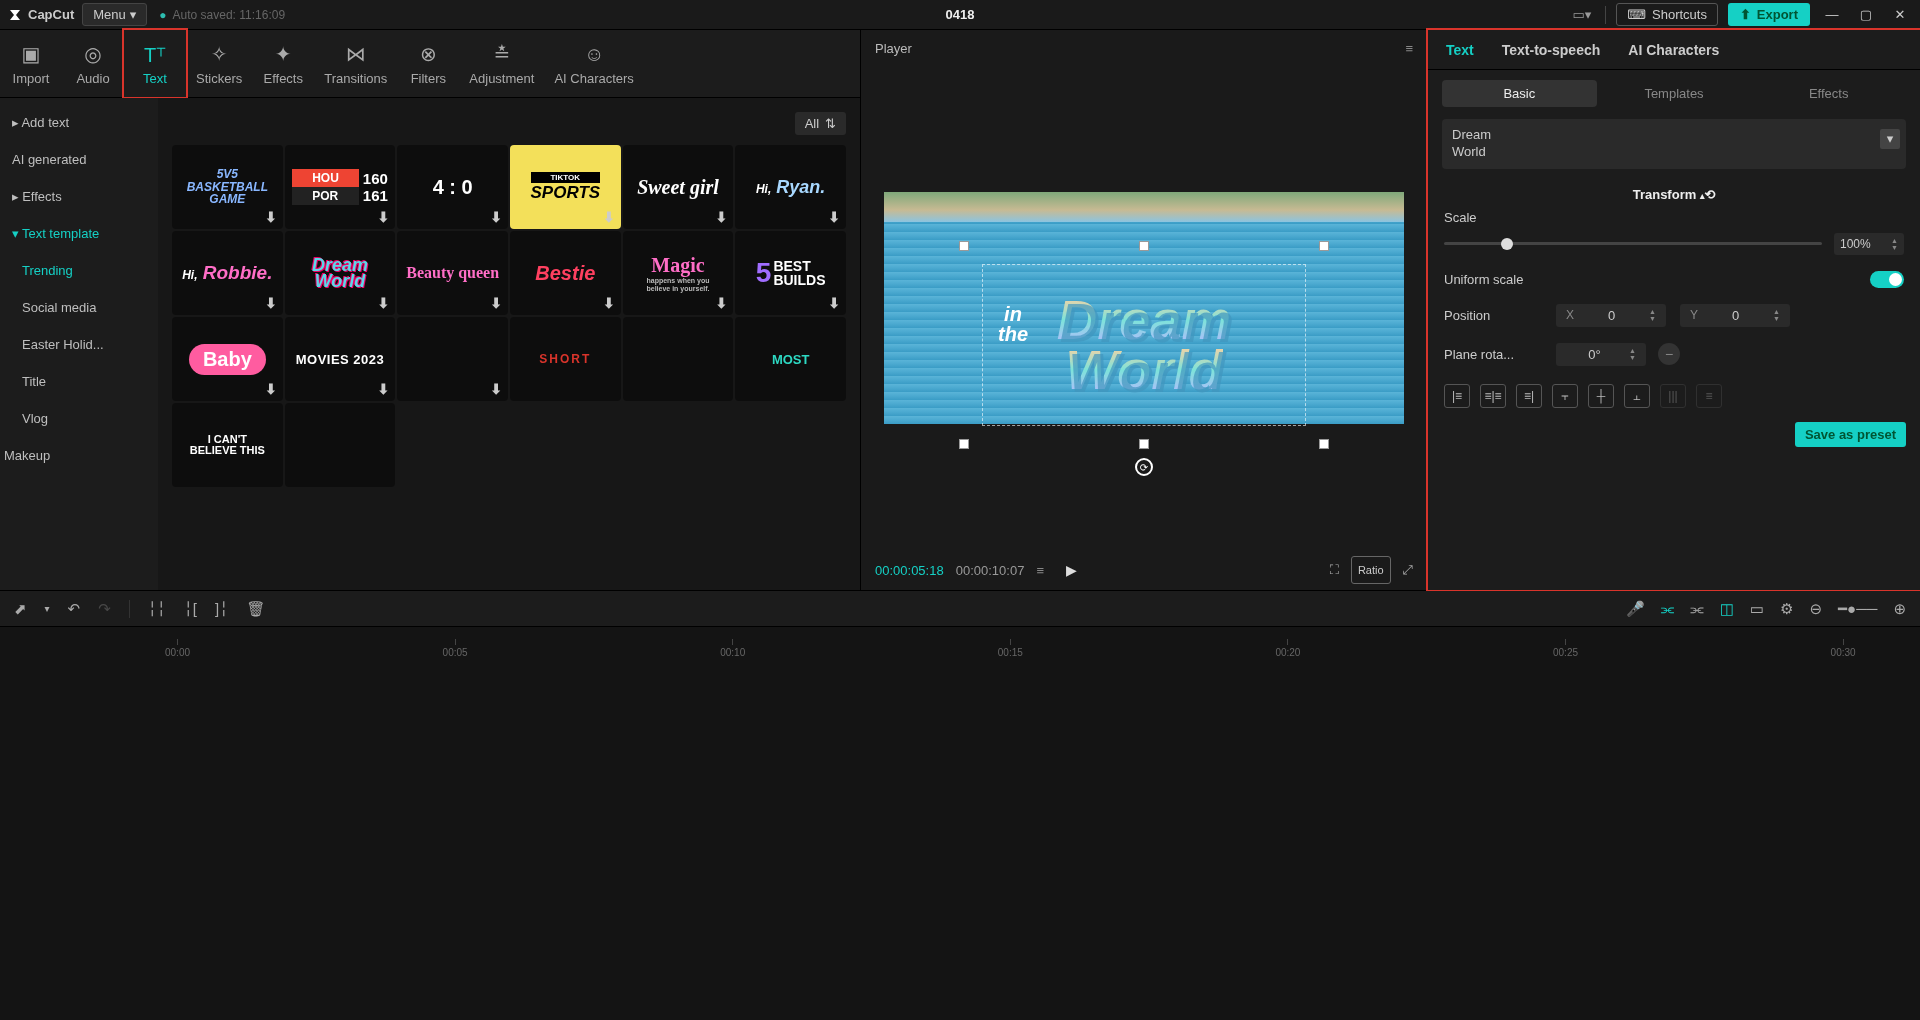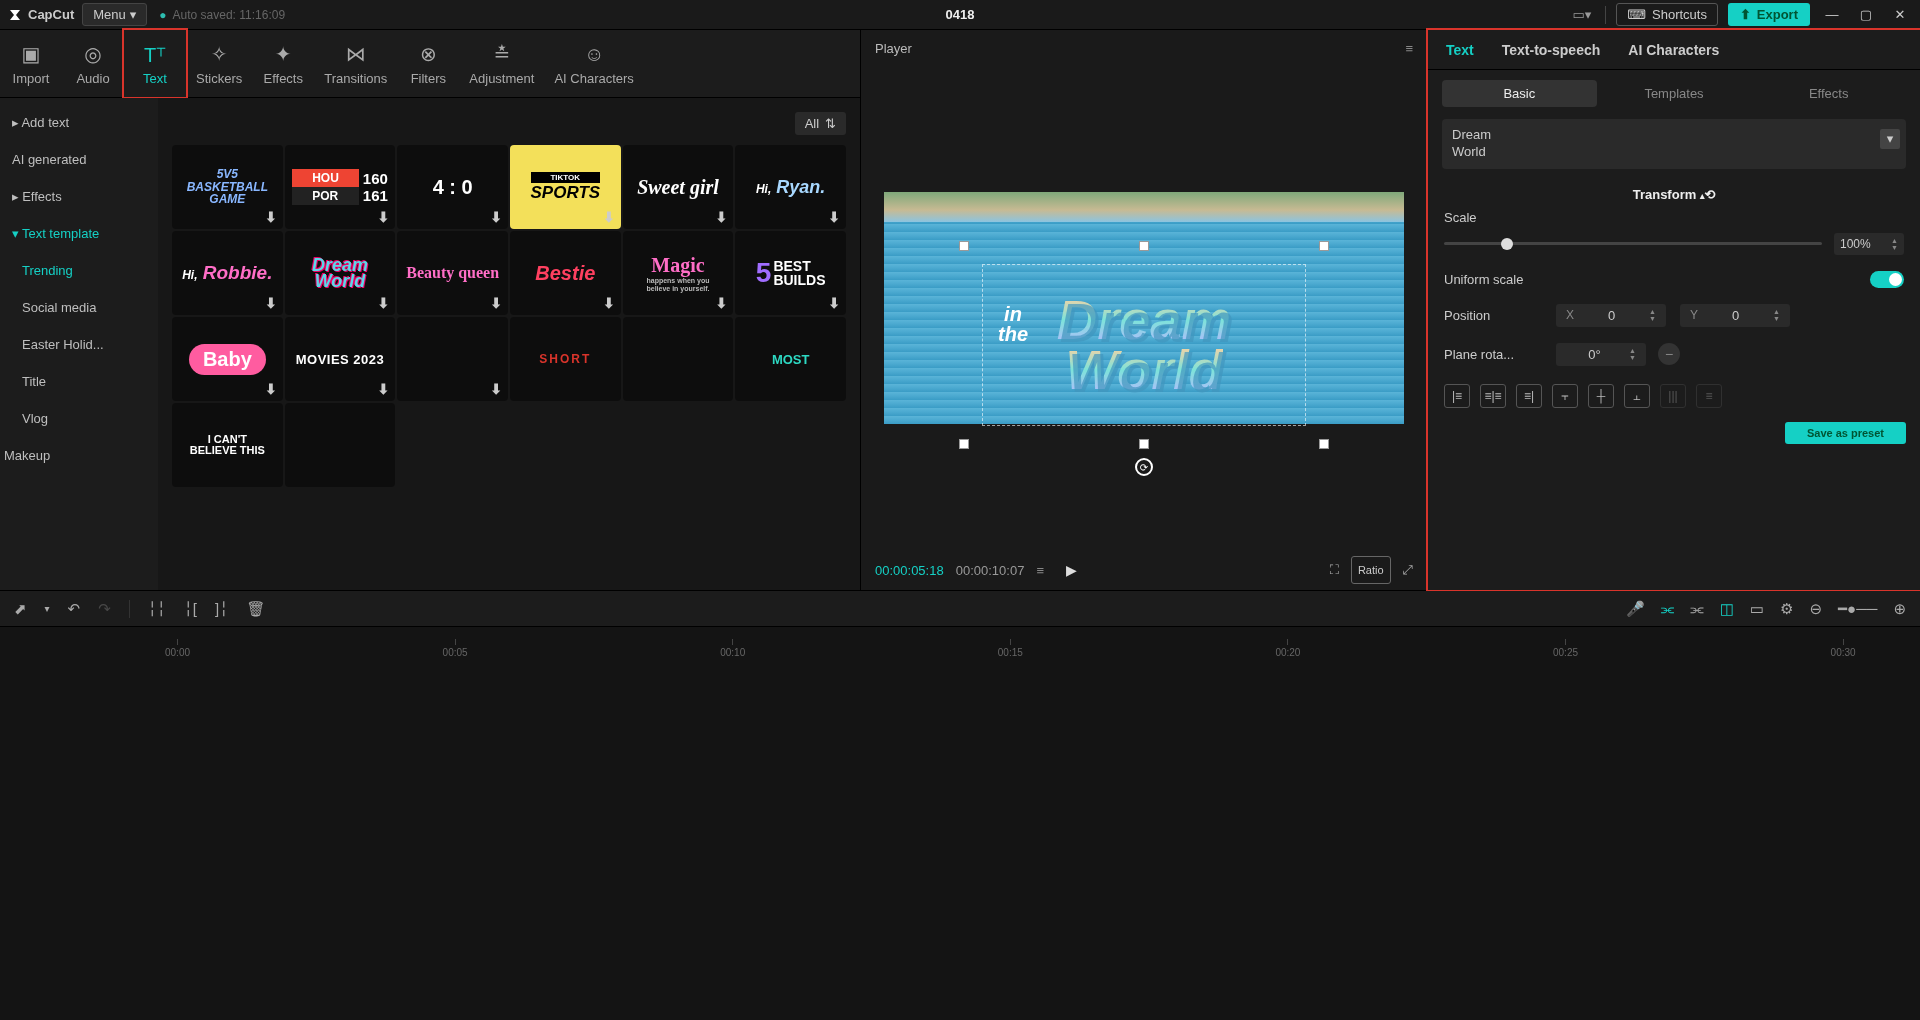--- a/index.html
+++ b/index.html
@@ -106,21 +106,21 @@
 .stepper{display:flex;flex-direction:column;font-size:7px;color:#888;line-height:1}
 .toggle{width:34px;height:17px;background:#15d0c5;border-radius:10px;position:relative;margin-left:auto}
 .toggle::after{content:"";position:absolute;right:2px;top:2px;width:13px;height:13px;background:#fff;border-radius:50%}
 .pos-inputs{display:flex;gap:14px;flex:1}
 .pos-box{display:flex;align-items:center;gap:6px;background:#2a2a2a;border-radius:3px;padding:4px 10px;width:110px}
 .pos-box .lbl{color:#888;font-size:12px}
 .pos-box .val{flex:1;text-align:center;color:#ccc}
 .align-row{display:flex;gap:10px;padding:10px 16px}
 .align-btn{width:26px;height:24px;border:1px solid #555;border-radius:3px;display:flex;align-items:center;justify-content:center;color:#bbb;font-size:12px;cursor:pointer}
 .align-btn.dis{opacity:.35}
-.save-preset{margin:4px 14px 17px auto;background:#15d0c5;color:#053;border:none;border-radius:3px;padding:5px 22px;font-weight:600;cursor:pointer;font-size:11px;align-self:flex-end}
+.save-preset{margin:4px 14px 17px auto;background:#15d0c5;color:#053;border:none;border-radius:3px;padding:5px 10px;font-weight:600;cursor:pointer;font-size:13px;align-self:flex-end}
 
 .timeline{background:#141414;height:430px;border-top:1px solid #000;display:flex;flex-direction:column}
 .tl-toolbar{height:36px;display:flex;align-items:center;padding:0 14px;gap:18px;background:#1c1c1c;border-bottom:1px solid #000}
 .tl-tool{color:#aaa;cursor:pointer;font-size:15px}
 .tl-right{margin-left:auto;display:flex;align-items:center;gap:16px}
 .tl-right .on{color:#15d0c5}
 .ruler{height:24px;position:relative;margin-left:165px;margin-right:20px;font-size:10px;color:#666}
 .ruler .tick{position:absolute;top:12px}
 .ruler .tick::before{content:"";display:block;width:1px;height:6px;background:#444;margin:0 auto 2px}
 .tracks{position:relative;margin-left:0;flex:1;overflow:hidden}

